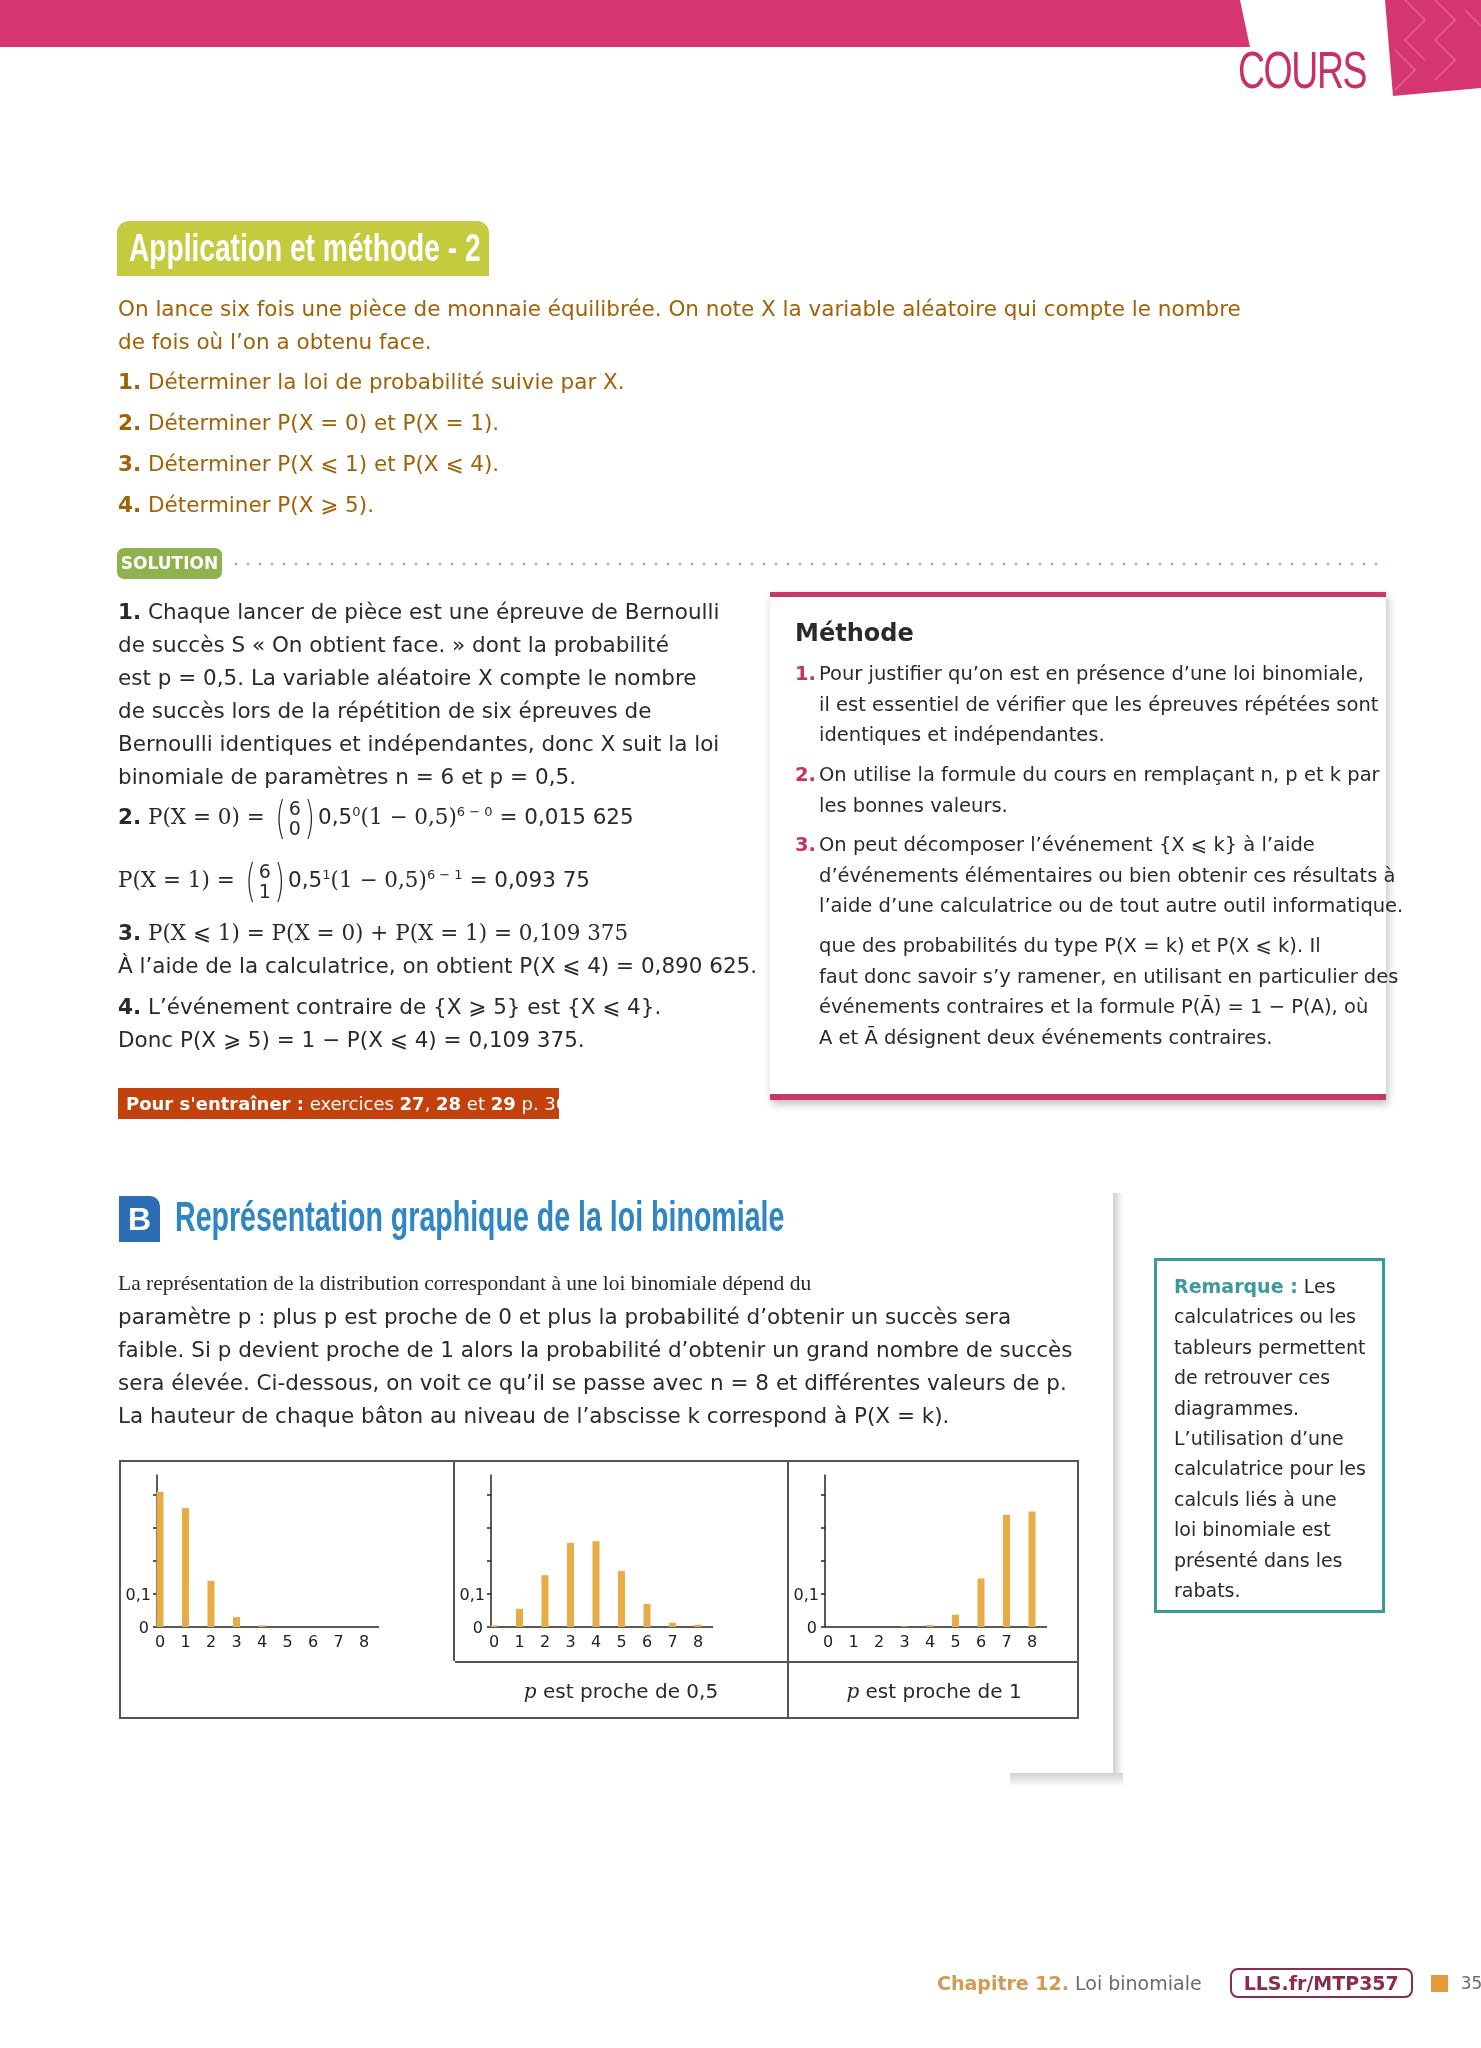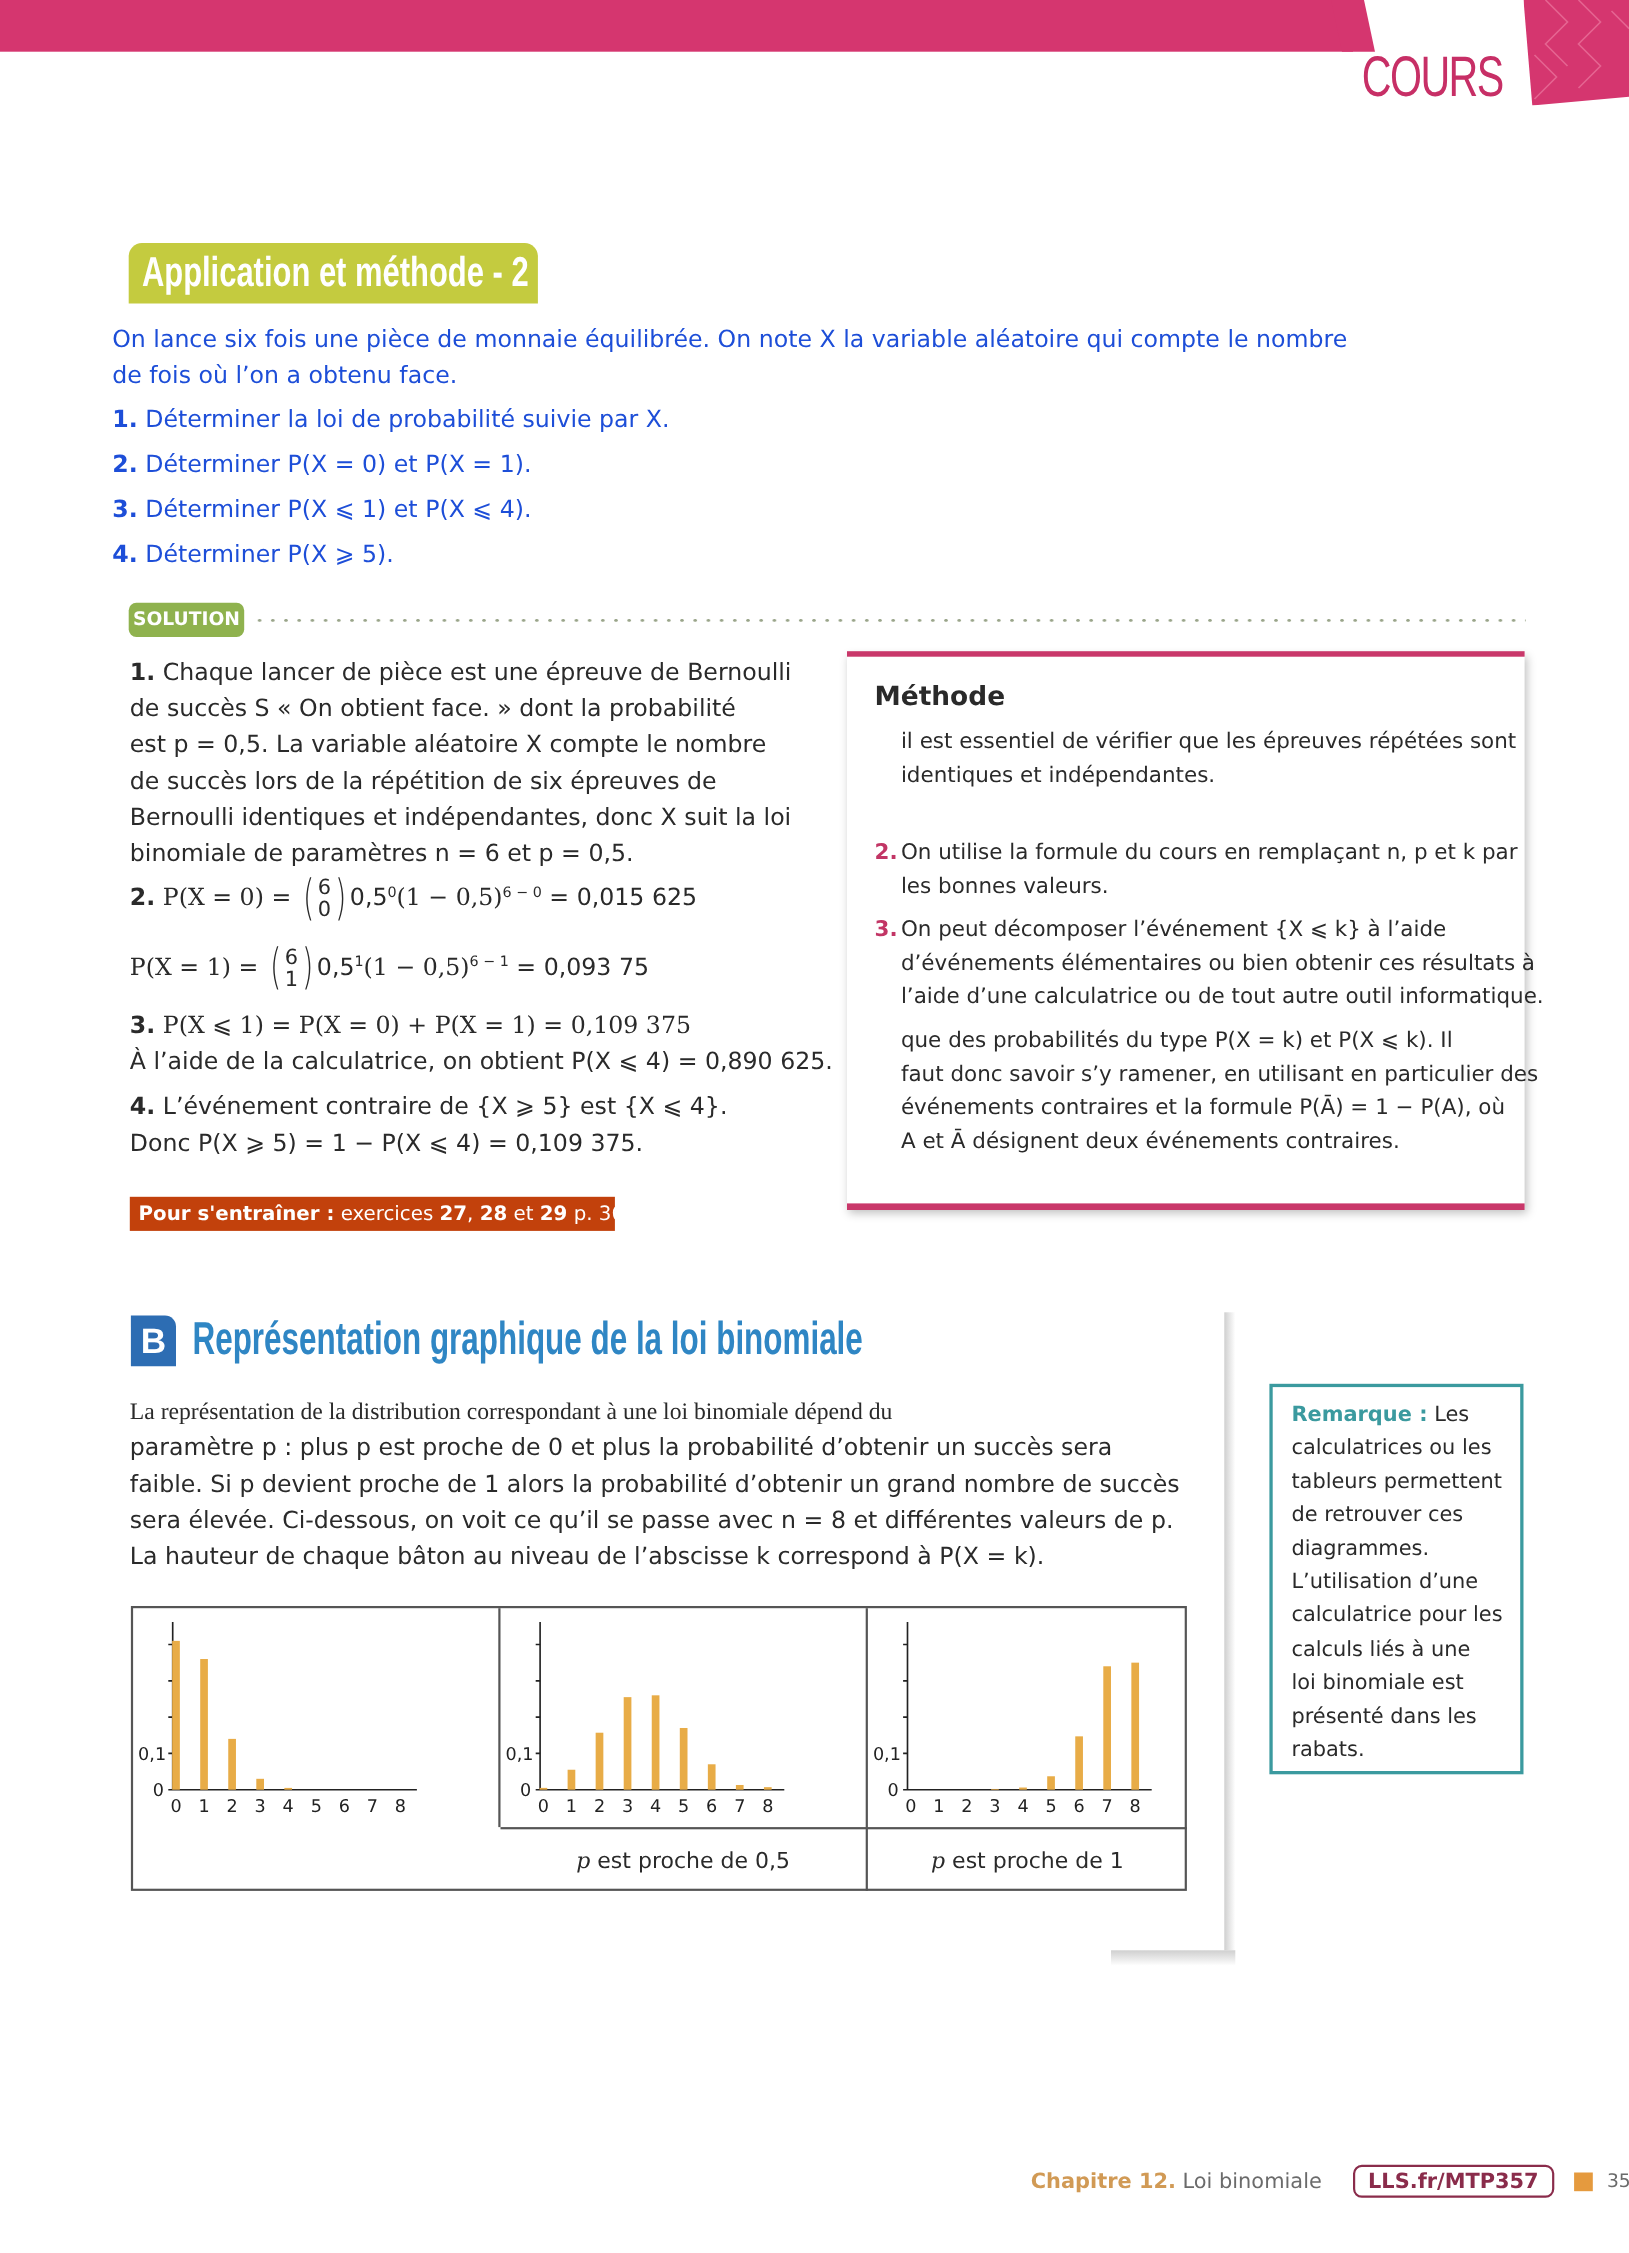--- a/index.html
+++ b/index.html
@@ -12,21 +12,21 @@
   #topbar { position: absolute; left: 0; top: 0; width: 1230px; height: 47px; background: #d5366f; }
   #topbar-notch { position: absolute; left: 1215px; top: 0; width: 30px; height: 47px; background: #d5366f; transform: skewX(12deg); }
   #deco { position: absolute; left: 1385px; top: 0; width: 96px; height: 96px; }
   #cours { position: absolute; left: 1238px; top: 40px; font-family: "Liberation Sans", sans-serif; font-size: 52px; color: #c72f66; letter-spacing: -2px; transform: scaleX(0.72); transform-origin: left top; font-weight: 400; }
 
   
   #app-title { position: absolute; left: 117px; top: 221px; height: 55px; padding: 0 12px; background: #c4cb3f; border-radius: 12px 12px 0 0; color: #fff; font-family: "Liberation Sans", sans-serif; font-weight: bold; font-size: 38px; line-height: 55px; display: flex; align-items: center; }
   #app-title span { display: inline-block; transform: scaleX(0.74); transform-origin: left center; white-space: nowrap; }
   #app-title { width: 372px; overflow: hidden; }
 
-  .p { position: absolute; left: 102px; font-size: 21.5px; line-height: 33px; color: #1d4ed8; white-space: nowrap; text-align: right; }
+  .p { position: absolute; left: 118px; font-size: 21.5px; line-height: 33px; color: #a16207; white-space: nowrap; text-align: right; }
   .p b { font-weight: bold; }
 
   #solution-tag { position: absolute; left: 117px; top: 548px; width: 105px; height: 31px; background: #8fb24e; border-radius: 7px; color: #fff; font-weight: bold; font-size: 17px; line-height: 31px; text-align: center; }
   #dots { position: absolute; left: 230px; top: 562px; width: 1157px; height: 4px; background-image: radial-gradient(circle, #9aa58a 1.4px, transparent 1.6px); background-size: 12px 4px; background-repeat: repeat-x; }
 
   
   .s { position: absolute; left: 118px; font-size: 21.5px; line-height: 33px; color: #2a2a2a; white-space: nowrap; }
   .binom { display: inline-flex; align-items: center; vertical-align: middle; font-size: 20px; }
   .binom .paren { font-size: 44px; line-height: 44px; font-weight: 200; transform: scaleX(0.6); }
   .binom .stack { display: inline-flex; flex-direction: column; line-height: 20px; font-size: 19px; text-align: center; }
@@ -138,20 +138,21 @@
 <div class="s" style="top:990px;"><b>4.</b> <span>L’événement contraire de {X ⩾ 5} est {X ⩽ 4}.</span></div>
 <div class="s" style="top:1023px;">Donc P(X ⩾ 5) = 1 − P(X ⩽ 4) = 0,109 375.</div>
 
 <div id="practice">
   <b>Pour s'entraîner :</b><span> exercices </span><b>27</b><span>, </span><b>28</b><span> et </span><b>29</b><span> p. 364</span>
 </div>
 
 <div id="methode">
   <div id="methode-title">Méthode</div>
   <div class="m-item" style="top:62px;">
+    <div><span class="m-num">1.</span><span>Pour justifier qu’on est en présence d’une loi binomiale,</span></div>
     <div class="m-line">il est essentiel de vérifier que les épreuves répétées sont</div>
     <div class="m-line">identiques et indépendantes.</div>
   </div>
   <div class="m-item" style="top:163px;">
     <div><span class="m-num">2.</span><span>On utilise la formule du cours en remplaçant n, p et k par</span></div>
     <div class="m-line">les bonnes valeurs.</div>
   </div>
   <div class="m-item" style="top:233px;">
     <div><span class="m-num">3.</span><span>On peut décomposer l’événement {X ⩽ k} à l’aide</span></div>
     <div class="m-line">d’événements élémentaires ou bien obtenir ces résultats à</div>

